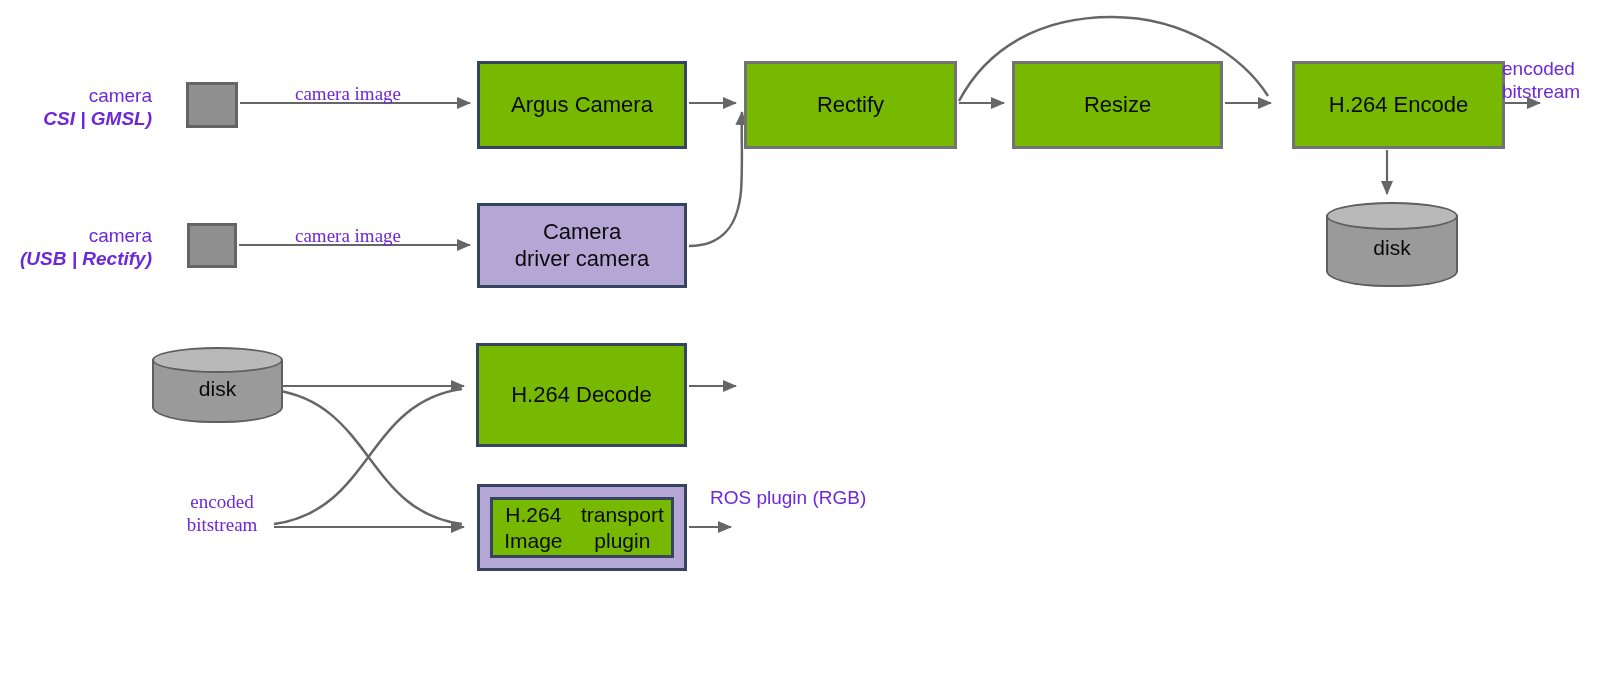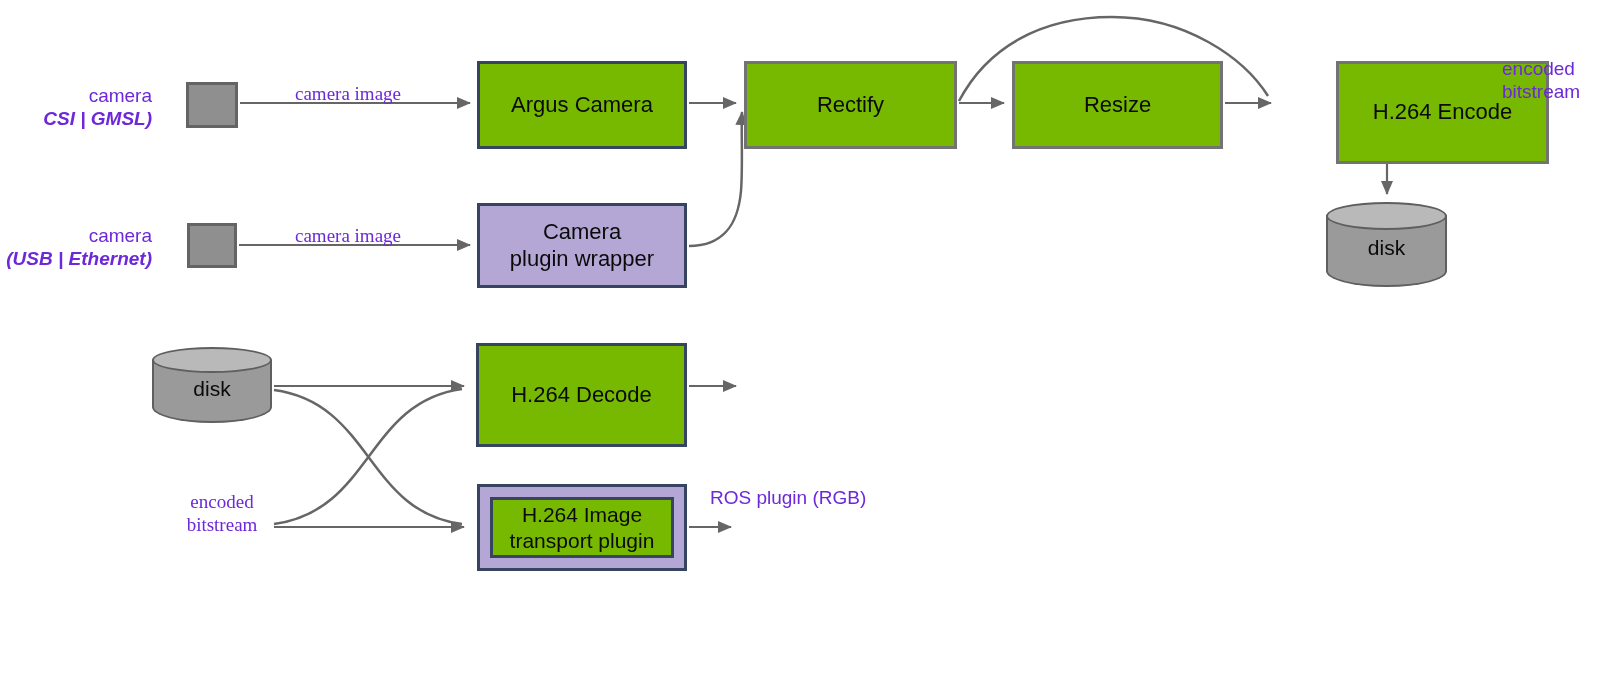--- a/index.html
+++ b/index.html
@@ -14,27 +14,27 @@
     align-items:center;justify-content:center;text-align:center;
     font-size:22px;line-height:1.22;color:#0a0a0a;
   }
   .green{background:#76b900;}
   .purple{background:#b4a7d6;}
   .navy{border:3px solid #374460;}
   .grayb{border:3px solid #737373;}
 
   .plugin-inner{
     position:absolute;left:10px;right:10px;top:10px;bottom:10px;box-sizing:border-box;
-    display:flex;flex-direction:column;align-items:center;justify-content:center;
+    display:flex;align-items:center;justify-content:center;
     font-size:21px;line-height:1.2;color:#0a0a0a;text-align:center;
   }
 
   .sq{position:absolute;box-sizing:border-box;background:#8f8f8f;border:3px solid #646464;}
 
-  .cylinder{position:absolute;}
+  .cylinder{position:absolute;padding-left:11px;}
   .cyl-body{
     position:absolute;left:0;right:0;top:13px;bottom:0;box-sizing:border-box;
     background:#9a9a9a;border:2.5px solid #5f5f5f;border-top:none;
     border-radius:0 0 60px 60px / 0 0 16px 16px;
   }
   .cyl-top{
     position:absolute;left:0;right:0;top:0;height:28px;box-sizing:border-box;
     background:#b9b9b9;border:2.5px solid #5f5f5f;border-radius:50%;
   }
   .cyl-label{
@@ -87,27 +87,27 @@
 
   <div class="node green navy" style="left:477px;top:61px;width:210px;height:88px">
     <span>Argus Camera</span>
   </div>
   <div class="node green grayb" style="left:1012px;top:61px;width:211px;height:88px">
     <span>Resize</span>
   </div>
   <div class="node green grayb" style="left:744px;top:61px;width:213px;height:88px">
     <span>Rectify</span>
   </div>
-  <div class="node green grayb" style="left:1336px;top:61px;width:213px;height:103px">
+  <div class="node green grayb" style="left:1292px;top:61px;width:213px;height:88px">
     <span>H.264 Encode</span>
   </div>
 
   <div class="node purple navy" style="left:477px;top:203px;width:210px;height:85px">
     <span>Camera</span>
-    <span>plugin wrapper</span>
+    <span>driver camera</span>
   </div>
 
   <div class="cylinder" style="left:1326px;top:202px;width:121px;height:85px">
     <div class="cyl-body"></div>
     <div class="cyl-top"></div>
     <div class="cyl-label">disk</div>
   </div>
 
   <div class="cylinder small" style="left:152px;top:347px;width:120px;height:76px">
     <div class="cyl-body"></div>
@@ -125,21 +125,21 @@
       <span>transport plugin</span>
     </div>
   </div>
 
   <div class="lbl right" style="left:4px;top:84px;width:148px">
     <span>camera</span>
     <span class="ital">CSI | GMSL)</span>
   </div>
   <div class="lbl right" style="left:4px;top:224px;width:148px">
     <span>camera</span>
-    <span class="ital">(USB | Ethernet)</span>
+    <span class="ital">(USB | Rectify)</span>
   </div>
 
   <div class="lbl center" style="left:283px;top:82px;width:130px">
     <span>camera image</span>
   </div>
   <div class="lbl center" style="left:283px;top:224px;width:130px">
     <span>camera image</span>
   </div>
 
   <div class="lbl" style="left:1502px;top:57px;width:95px">

